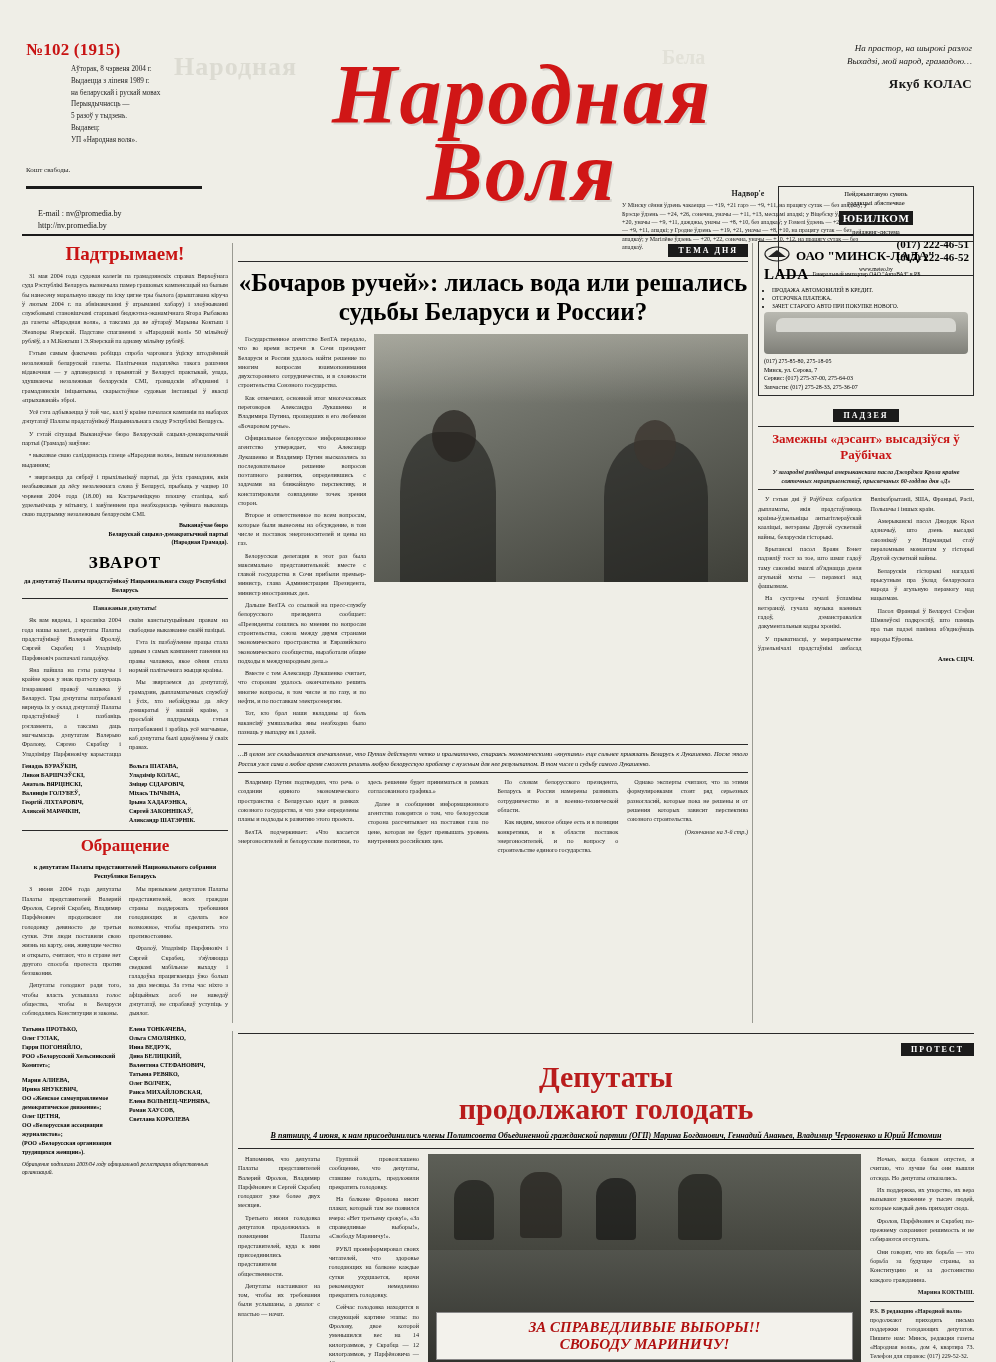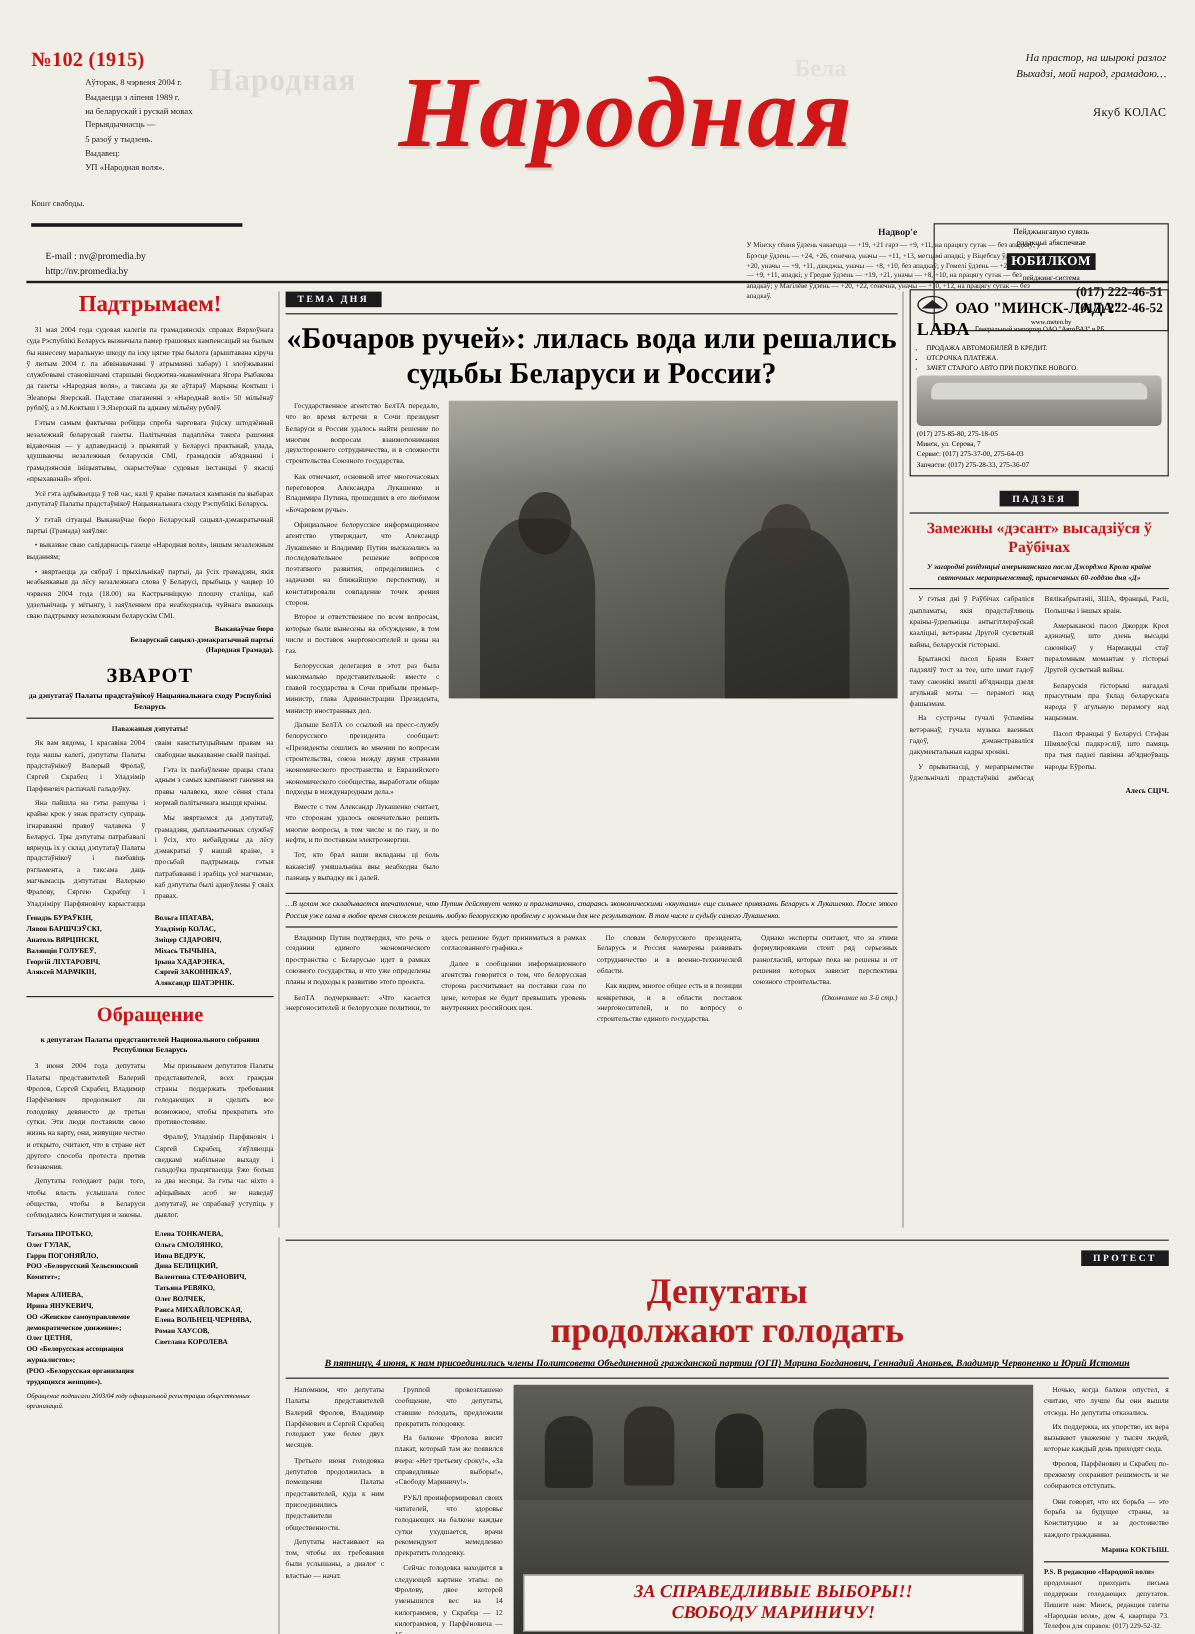--- a/index.html
+++ b/index.html
@@ -13,21 +13,21 @@
   .inner{position:absolute;left:22px;top:18px;width:952px;height:1326px;}
   
   .masthead{position:relative;height:212px;}
   .issue-no{position:absolute;left:4px;top:22px;font-weight:bold;font-size:17px;color:#c81414;letter-spacing:.2px;}
   .issue-meta{position:absolute;left:4px;top:46px;width:132px;font-size:7.2px;line-height:1.5;color:#1d1d1d;margin-left:45px;}
   .issue-meta div{margin-bottom:1px;}
   .motto{position:absolute;left:4px;top:148px;width:130px;font-size:7px;color:#222;}
   .rule-left{position:absolute;left:4px;top:168px;width:176px;height:3px;background:#1b1b1b;}
   .email{position:absolute;left:16px;top:190px;font-size:8px;line-height:1.45;color:#111;}
   .epigraph{position:absolute;right:2px;top:24px;width:250px;text-align:right;font-style:italic;font-size:9px;line-height:1.45;color:#161616;}
-  .epigraph .author{font-style:normal;font-weight:normal;font-size:10px;margin-top:20px;letter-spacing:.4px;}
+  .epigraph .author{font-style:normal;font-weight:bold;font-size:13px;margin-top:7px;letter-spacing:.4px;}
   .logo{
     position:absolute;left:150px;top:40px;width:700px;height:170px;
     color:#d01616;font-family:"Liberation Serif", serif;font-weight:bold;font-style:italic;
     text-align:center;
   }
   .logo .l1{font-size:84px;line-height:74px;letter-spacing:2px;text-shadow:2px 2px 0 rgba(0,0,0,.10);}
   .logo .l2{font-size:84px;line-height:80px;letter-spacing:2px;text-shadow:2px 2px 0 rgba(0,0,0,.10);}
   .ghost{position:absolute;left:152px;top:34px;font-size:26px;color:#dcdbd2;font-weight:bold;letter-spacing:1px;}
   .ghost2{position:absolute;left:640px;top:28px;font-size:20px;color:#e2e1d8;font-weight:bold;}
   
@@ -112,20 +112,21 @@
     </div>
 
     <div class="epigraph">
       <div>На прастор, на шырокі разлог</div>
       <div>Выхадзі, мой народ, грамадою…</div>
       <div class="author">Якуб КОЛАС</div>
     </div>
 
     <div class="logo">
       <div class="l1">Народная</div>
+      <div class="l2">Воля</div>
     </div>
 
     <div class="weather">
       <h4>Надвор'е</h4>
       <div>У Мінску сёння ўдзень чакаецца — +19, +21 гарэ — +9, +11, на працягу сутак — без ападкаў; у Брэсце ўдзень — +24, +26, сонечна, уначы — +11, +13, месцамі ападкі; у Віцебску ўдзень — +18, +20, уначы — +9, +11, дажджы, уначы — +8, +10, без ападкаў; у Гомелі ўдзень — +21, +23, уначы — +9, +11, ападкі; у Гродне ўдзень — +19, +21, уначы — +8, +10, на працягу сутак — без ападкаў; у Магілёве ўдзень — +20, +22, сонечна, уначы — +10, +12, на працягу сутак — без ападкаў.</div>
     </div>
 
     <div class="pager">
       <div class="pt">Пейджынгавую сувязь</div>
       <div class="pt">рэдакцыі абяспечвае</div>
@@ -229,21 +230,21 @@
           <div>Раиса МИХАЙЛОВСКАЯ,</div>
           <div>Елена ВОЛЬНЕЦ-ЧЕРНЯВА,</div>
           <div>Роман ХАУСОВ,</div>
           <div>Светлана КОРОЛЕВА</div>
         </div>
       </div>
       <div class="tiny" style="margin-top:3px;font-style:italic;">Обращение подписали 2003/04 году официальной регистрации общественных организаций.</div>
     </div>
 
     <div class="col-center">
-      <div style="text-align:left;margin-top:-2px;">
+      <div style="text-align:right;margin-top:-2px;">
         <span class="sec-tag">ТЕМА ДНЯ</span>
       </div>
       <div class="hair" style="margin:4px 0 2px 0;"></div>
       <div class="lead-title">«Бочаров ручей»: лилась вода или решались судьбы Беларуси и России?</div>
 
       <div style="display:flex;gap:8px;">
         <div style="width:128px;" class="txt">
           <p>Государственное агентство БелТА передало, что во время встречи в Сочи президент Беларуси и России удалось найти решение по многим вопросам взаимопонимания двухстороннего сотрудничества, и в сложности строительства Союзного государства.</p>
           <p>Как отмечают, основной итог многочасовых переговоров Александра Лукашенко и Владимира Путина, прошедших в его любимом «Бочаровом ручье».</p>
           <p>Официальное белорусское информационное агентство утверждает, что Александр Лукашенко и Владимир Путин высказались за последовательное решение вопросов поэтапного развития, определившись с задачами на ближайшую перспективу, и констатировали совпадение точек зрения сторон.</p>

